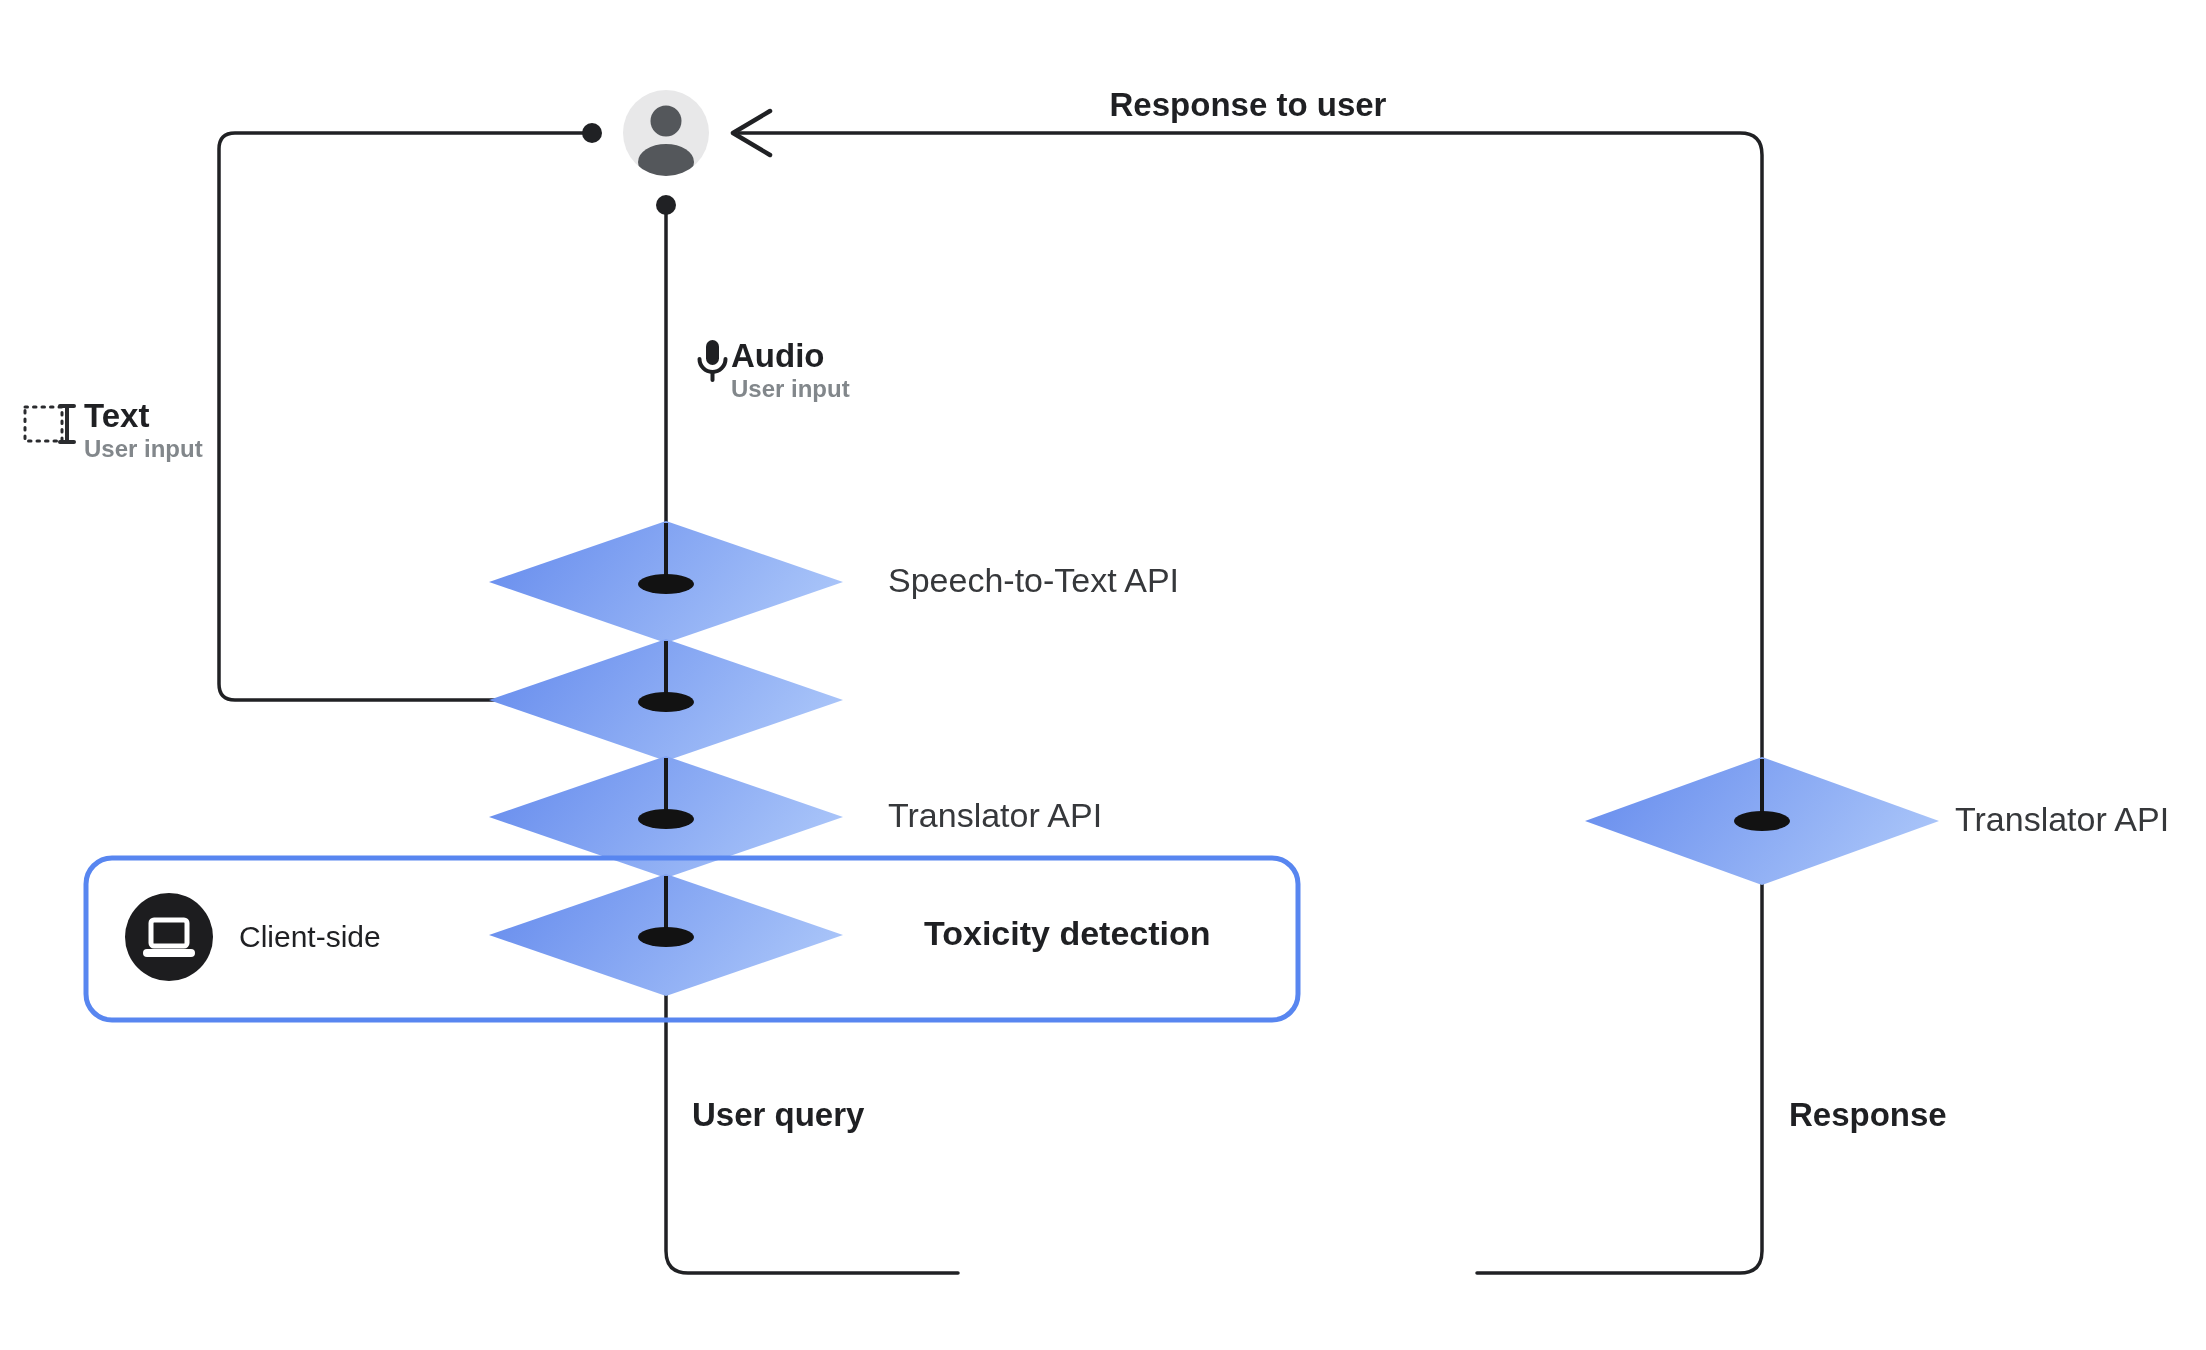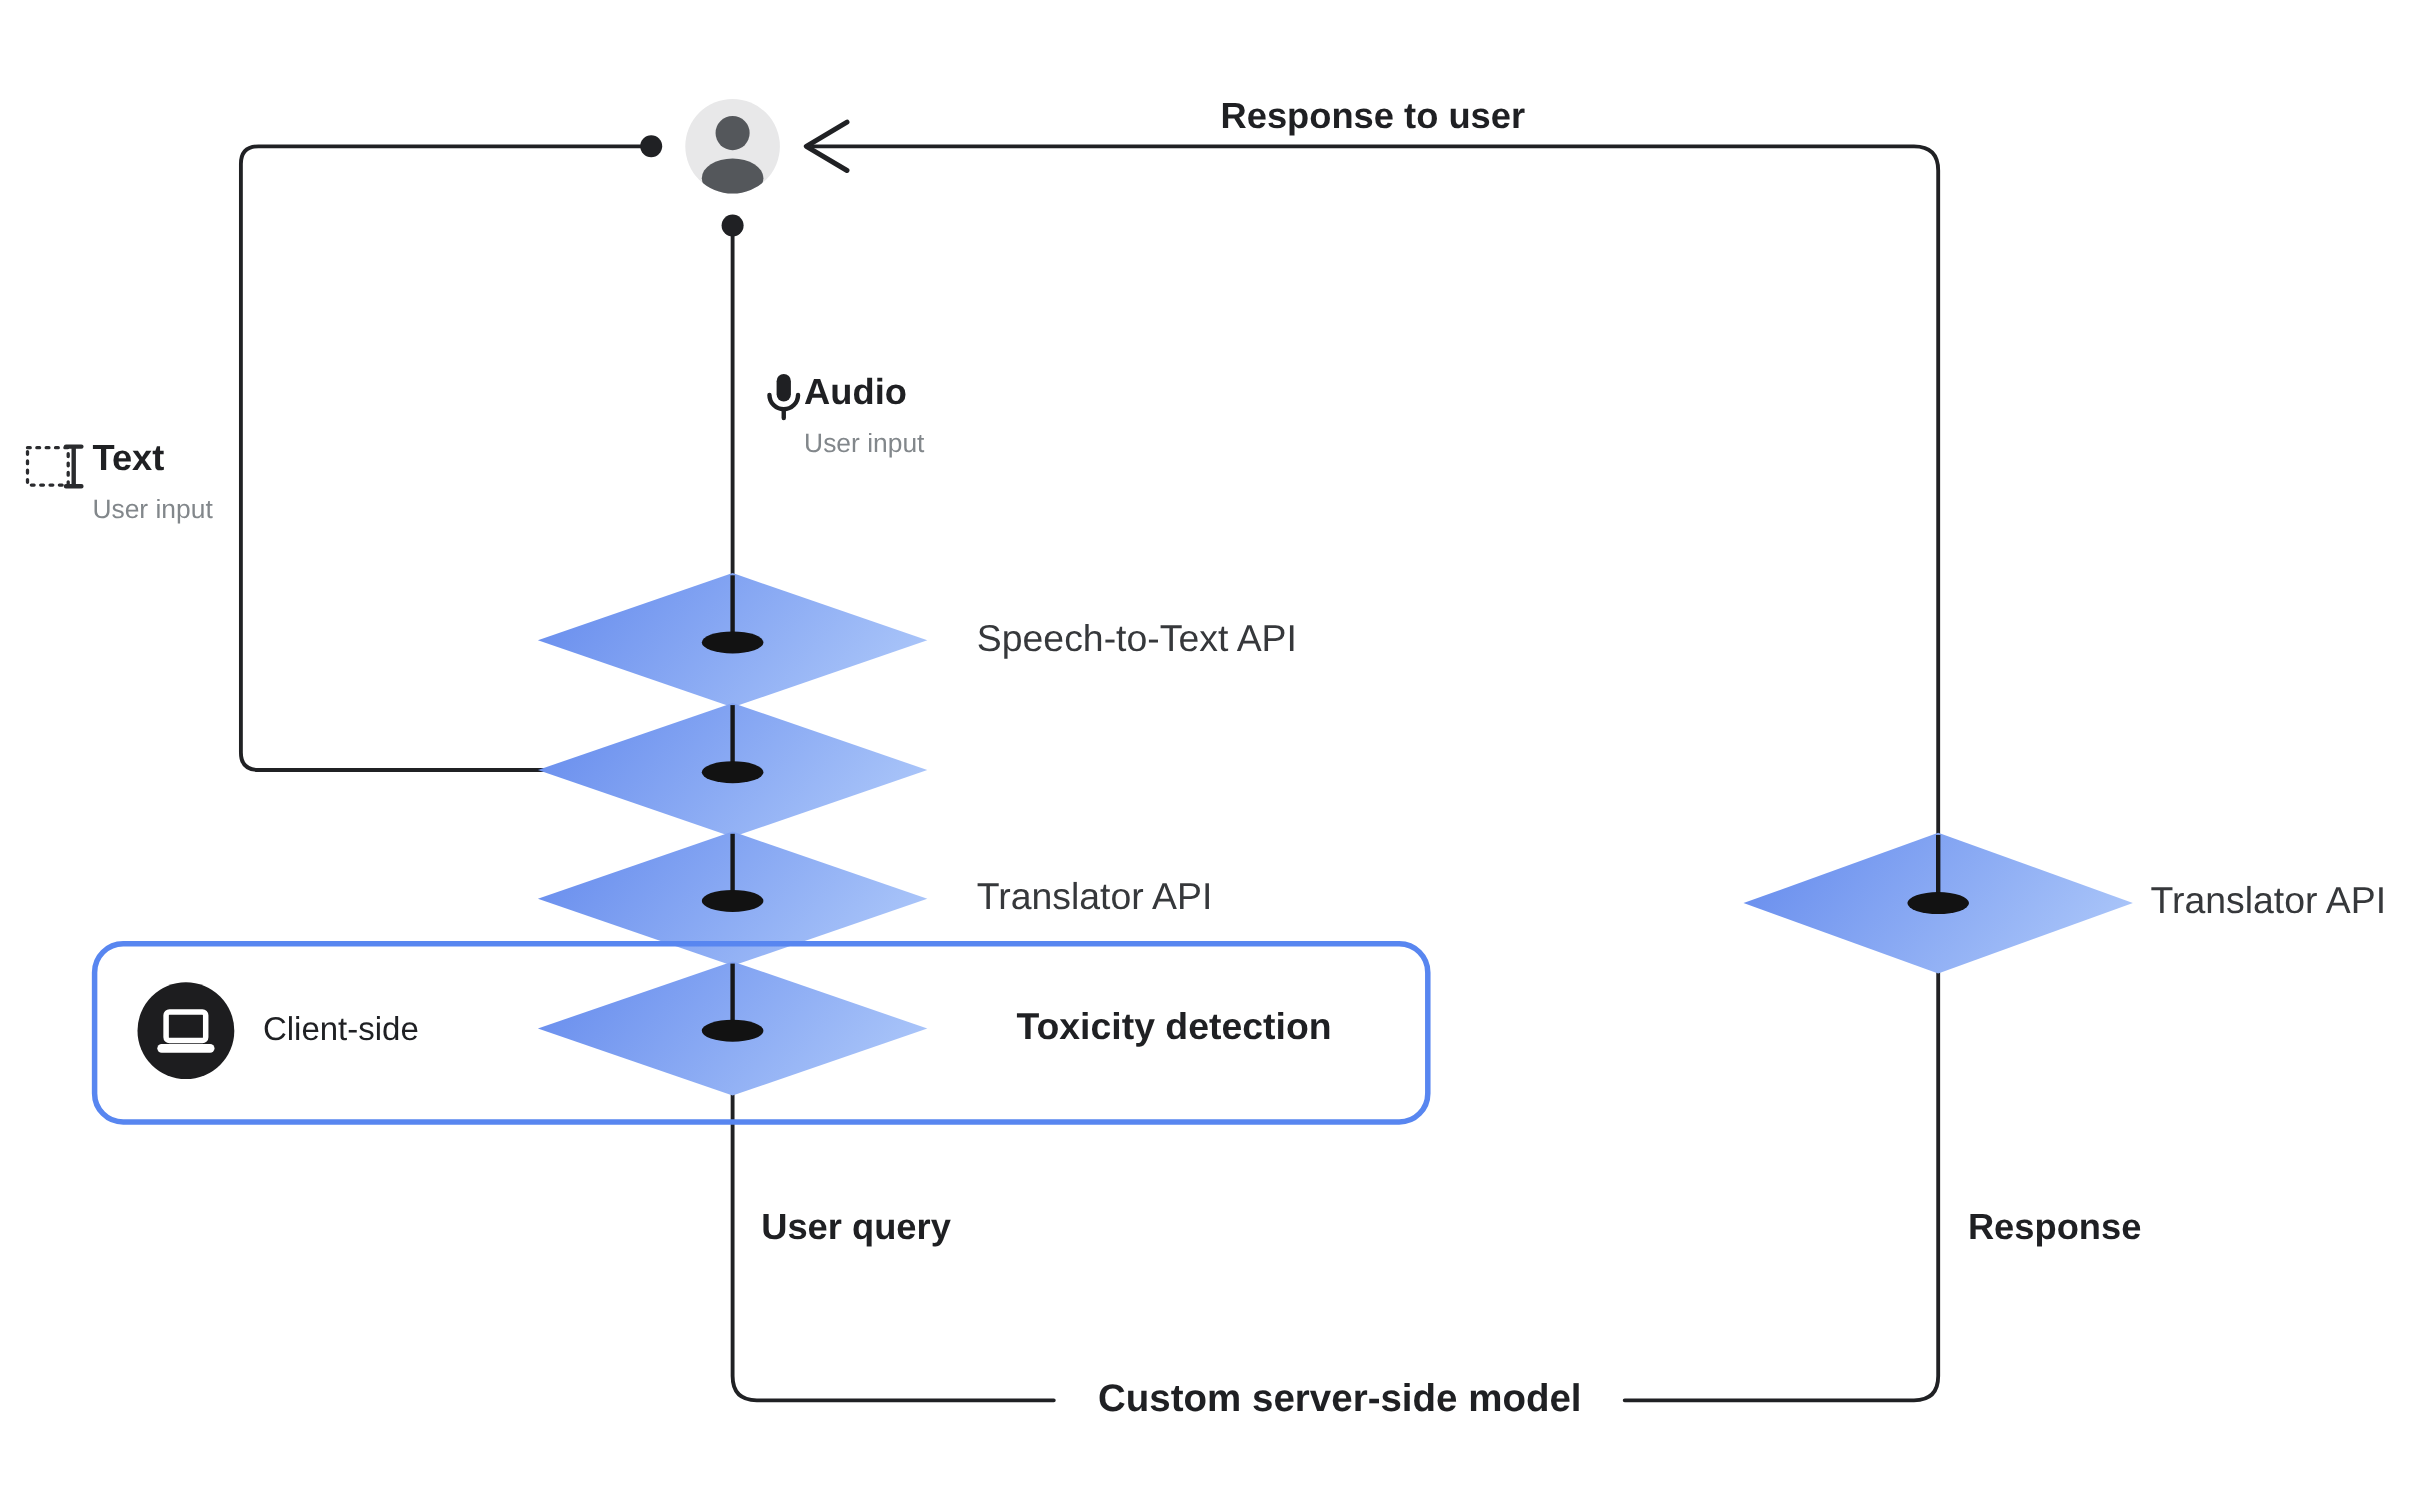--- a/index.html
+++ b/index.html
@@ -29,21 +29,21 @@
   .grad-b{stop-color:var(--diamond-end);}
   .stem{stroke:#17181a;stroke-width:4;fill:none;}
   .node-dot{fill:var(--dot-color);}
   .client-box{fill:none;stroke:var(--accent-blue);stroke-width:5;}
   .lbl{position:absolute;line-height:1.05;white-space:nowrap;}
   .vcent{transform:translateY(-52%);}
   .api-label{font-size:34px;color:var(--text-secondary);}
   .bold-label{font-size:33px;font-weight:700;color:var(--text-primary);}
   .resp-user{left:1248px;top:88px;transform:translateX(-50%);font-size:33px;font-weight:700;}
   .input-title{font-size:33px;font-weight:700;color:var(--text-primary);}
-  .input-sub{font-size:24px;font-weight:400;color:var(--text-muted);margin-top:17px;}
+  .input-sub{font-size:24px;font-weight:700;color:var(--text-muted);margin-top:2px;}
   .client-label{font-size:30px;font-weight:500;color:var(--text-primary);}
   .server-model{left:1218px;top:1273px;transform:translate(-50%,-52%);font-size:35px;font-weight:700;}
 </style>
 </head>
 <body>
 
 <div class="canvas">
 
   <svg class="diagram" width="2206" height="1350" viewBox="0 0 2206 1350">
     <defs>
@@ -125,14 +125,13 @@
   <div class="lbl api-label vcent" style="left:888px;top:817px;">Translator API</div>
   <div class="lbl bold-label vcent" style="left:924px;top:935px;font-size:34px;">Toxicity detection</div>
 
   <div class="lbl client-label vcent" style="left:239px;top:937px;">Client-side</div>
 
   <div class="lbl api-label vcent" style="left:1955px;top:821px;">Translator API</div>
 
   <div class="lbl bold-label vcent" style="left:692px;top:1116px;">User query</div>
   <div class="lbl bold-label vcent" style="left:1789px;top:1116px;">Response</div>
 
-  <div class="lbl server-model">Custom server-side model</div>
 </div>
 
 </body></html>

